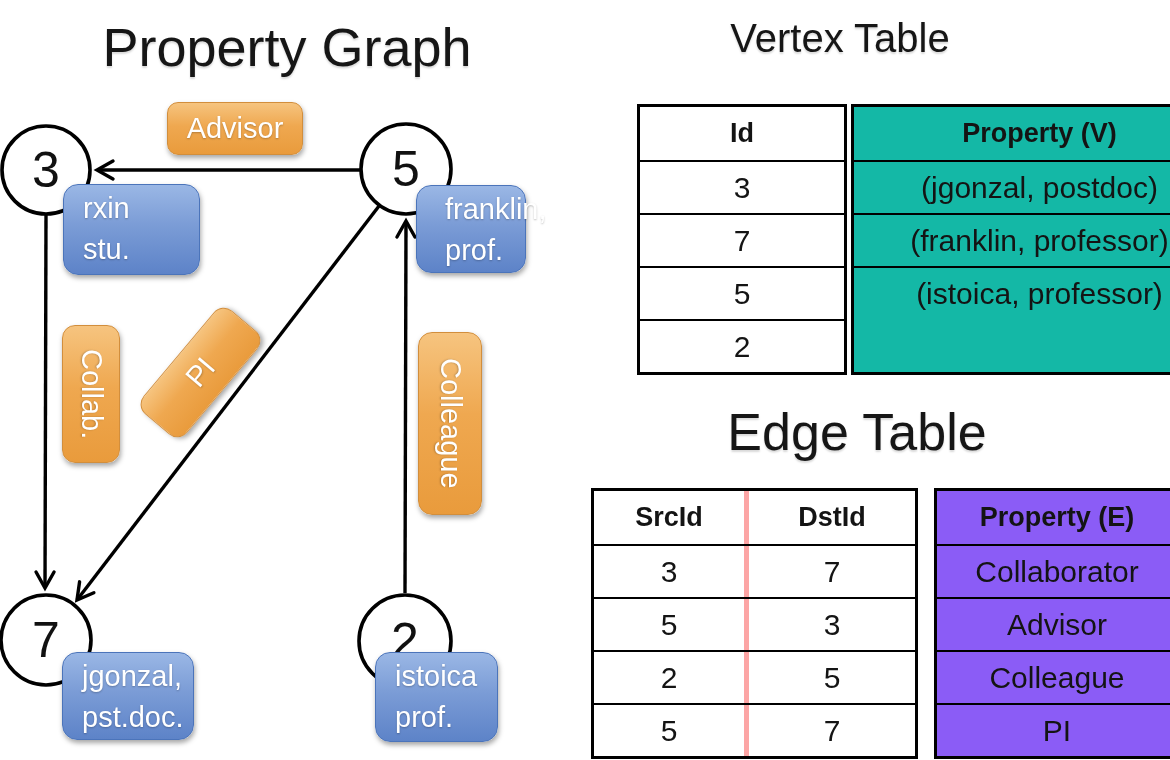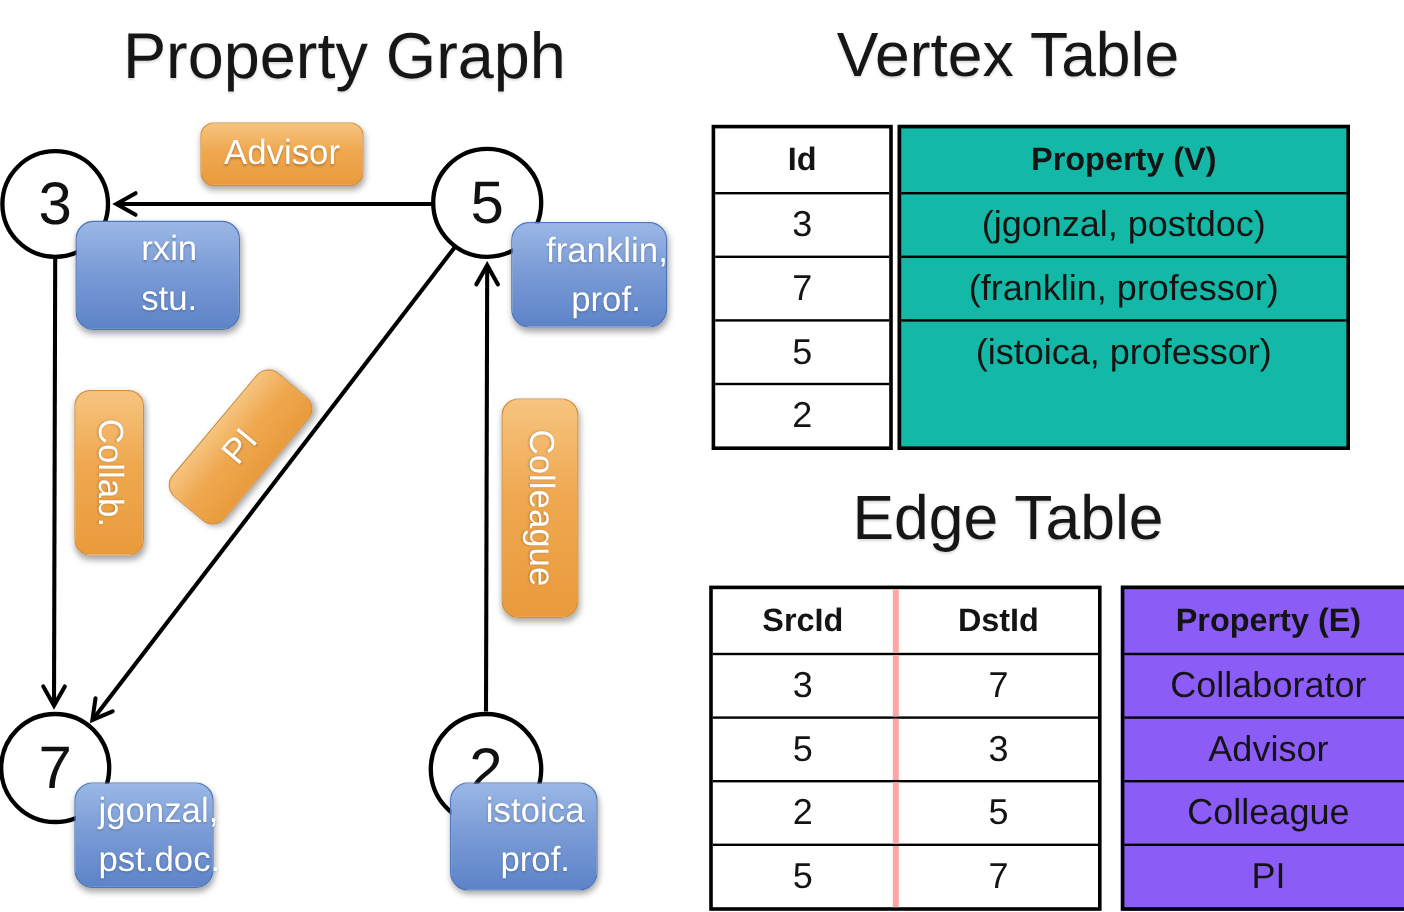--- a/index.html
+++ b/index.html
@@ -7,72 +7,71 @@
     position:relative;width:1170px;height:760px;background:#fff;overflow:hidden;
     font-family:Liberation Sans, sans-serif;color:#111;
   }
   
   .title{
     position:absolute;margin:0;font-weight:400;font-size:54px;color:#161616;
     text-align:center;letter-spacing:0px;white-space:nowrap;
     text-shadow:0 2px 2px rgba(0,0,0,0.15);
   }
   .pg-title{left:57px;top:16px;width:460px;}
-  .vt-title{left:570px;top:16px;width:540px;font-size:52px;}
-  .et-title{left:570px;top:402px;width:540px;font-size:52px;}
+  .vt-title{left:570px;top:16px;width:540px;font-size:40px;}
+  .et-title{left:587px;top:402px;width:540px;font-size:52px;}
 
   
   .graph-svg{position:absolute;left:0;top:0;z-index:1;}
   .nnum{
     position:absolute;z-index:2;text-align:center;font-size:50px;color:#111;
   }
   .vbox{
     position:absolute;z-index:3;box-sizing:border-box;
     border-radius:15px;border:1px solid #4b74ba;
     background:linear-gradient(180deg,#9ab7e5 0%,#7b9cd6 45%,#5d83c8 100%);
     color:#fff;font-size:29px;line-height:41px;padding:3px 0 0 19px;
     text-shadow:0 1px 2px rgba(0,0,0,0.25);
     box-shadow:1px 3px 5px rgba(0,0,0,0.35);
-    text-align:center;
   }
   .ebox{
     position:absolute;z-index:3;box-sizing:border-box;
     border-radius:11px;border:1px solid #d28e3c;
     background:linear-gradient(180deg,#f6c47f 0%,#efa850 45%,#e99b3c 100%);
     color:#fff;font-size:29px;display:flex;align-items:center;justify-content:center;
     text-shadow:0 1px 2px rgba(0,0,0,0.25);
     box-shadow:1px 3px 5px rgba(0,0,0,0.35);
   }
   .vert{writing-mode:vertical-rl;text-orientation:mixed;}
   .ebox-advisor{left:167px;top:102px;width:136px;height:53px;}
   .ebox-collab{left:62px;top:325px;width:58px;height:138px;border-radius:13px;}
   .ebox-pi{left:133px;top:344px;width:135px;height:57px;transform:rotate(-50deg);border-radius:13px;}
   .ebox-colleague{left:418px;top:332px;width:64px;height:183px;border-radius:14px;}
   .vbox-rxin{left:63px;top:184px;width:137px;height:91px;}
-  .vbox-franklin{left:426px;top:185px;width:130px;height:88px;padding-left:28px;}
-  .vbox-jgonzal{left:62px;top:652px;width:116px;height:88px;}
+  .vbox-franklin{left:416px;top:185px;width:110px;height:88px;padding-left:28px;}
+  .vbox-jgonzal{left:62px;top:652px;width:132px;height:88px;}
   .vbox-istoica{left:375px;top:652px;width:123px;height:90px;}
   .nnum-3{left:2px;top:126px;width:88px;line-height:88px;}
   .nnum-5{left:361px;top:124px;width:90px;line-height:90px;}
   .nnum-7{left:1px;top:595px;width:90px;line-height:90px;}
   .nnum-2{left:359px;top:595px;width:92px;line-height:92px;}
 
   
   .twrap{position:absolute;display:flex;z-index:2;}
   .vt-wrap{left:593px;top:104px;gap:4px;}
   .et-wrap{left:591px;top:488px;gap:16px;}
   .tbl{border:3px solid #000;box-sizing:border-box;background:#fff;}
   .row{
     box-sizing:border-box;height:53px;border-top:2px solid #000;
     display:flex;align-items:center;justify-content:center;
     font-size:30px;color:#141414;white-space:nowrap;
   }
   .row:first-child{border-top:none;}
   .row.hdr{font-weight:700;font-size:27px;}
-  .tbl-vid{width:151px;}
+  .tbl-vid{width:210px;margin-left:44px;}
   .tbl-vprop{width:377px;background:#14b8a6;}
   .tbl-esrcdst{width:327px;}
   .tbl-eprop{width:246px;background:#8b5cf6;}
   .row2{display:grid;grid-template-columns:150px 1fr;align-items:stretch;padding:0;}
   .row2 .cell{display:flex;align-items:center;justify-content:center;}
   .row2 .cell+.cell{border-left:5px solid #fca5a5;}
 </style>
 </head>
 <body>
 

